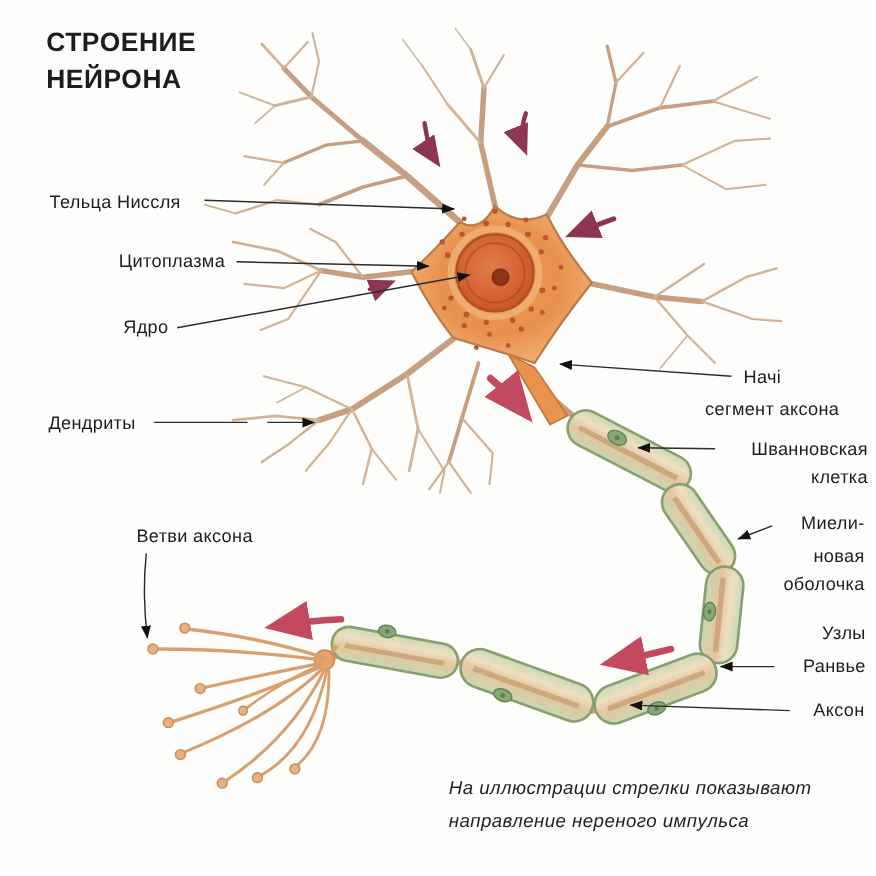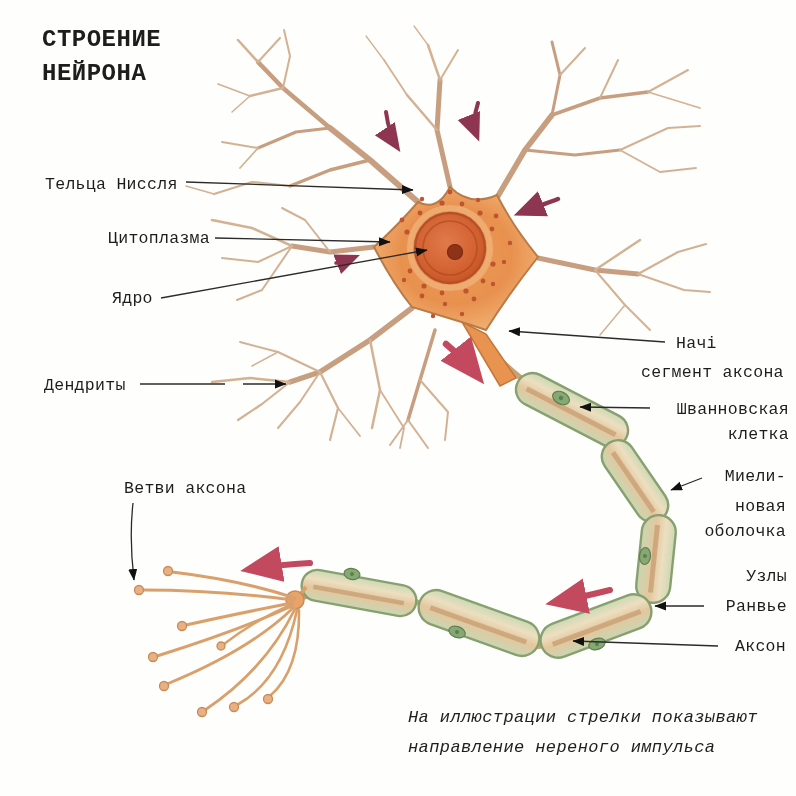--- a/index.html
+++ b/index.html
@@ -1,20 +1,20 @@
 <!DOCTYPE html>
 <html><head>
 <meta charset="utf-8">
 <style>
   html,body{margin:0;padding:0;background:#ffffff;}
   #stage{
     position:relative;
     width:796px;height:796px;
     background:#fefefc;
-    font-family:Liberation Mono, monospace;
+    font-family:Liberation Sans, sans-serif;
     overflow:hidden;
   }
   svg text{fill:#1d1d1d;}
   .lbl{font-size:16.5px;letter-spacing:.3px;}
   .title-txt{font-size:24px;font-weight:bold;letter-spacing:.5px;}
   .cap{font-size:17px;font-style:italic;letter-spacing:.4px;fill:#1f1f1f;}
   .leader{stroke:#2b2b2b;stroke-width:1.3;fill:none;}
   .imp-dark{stroke:#8e3551;fill:none;stroke-linecap:round;}
   .imp-bright{stroke:#c2495e;fill:none;stroke-linecap:round;}
   .dend{stroke:#c79e7f;fill:none;stroke-linecap:round;stroke-linejoin:round;}

